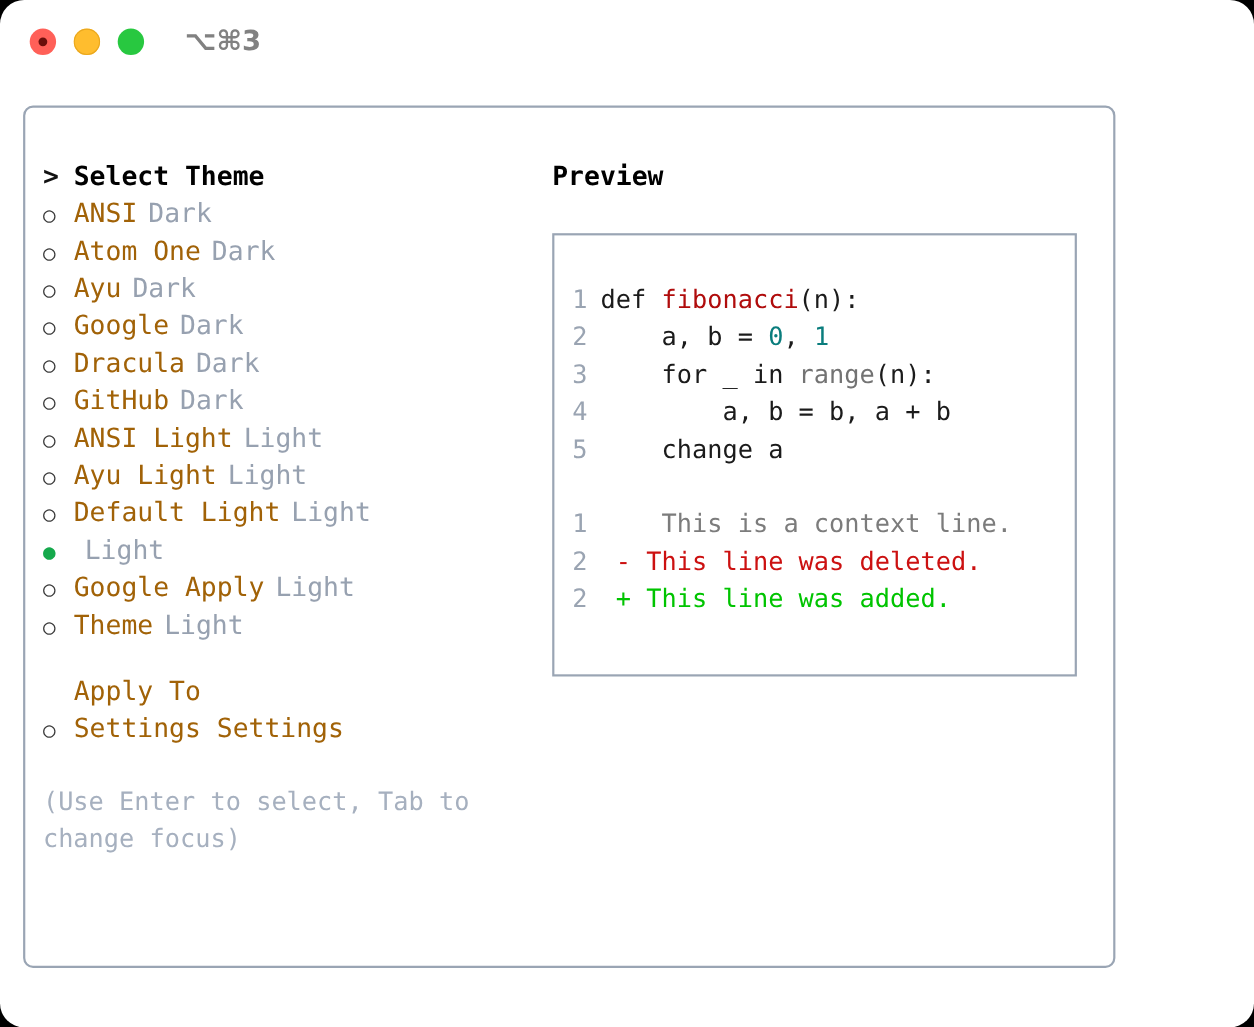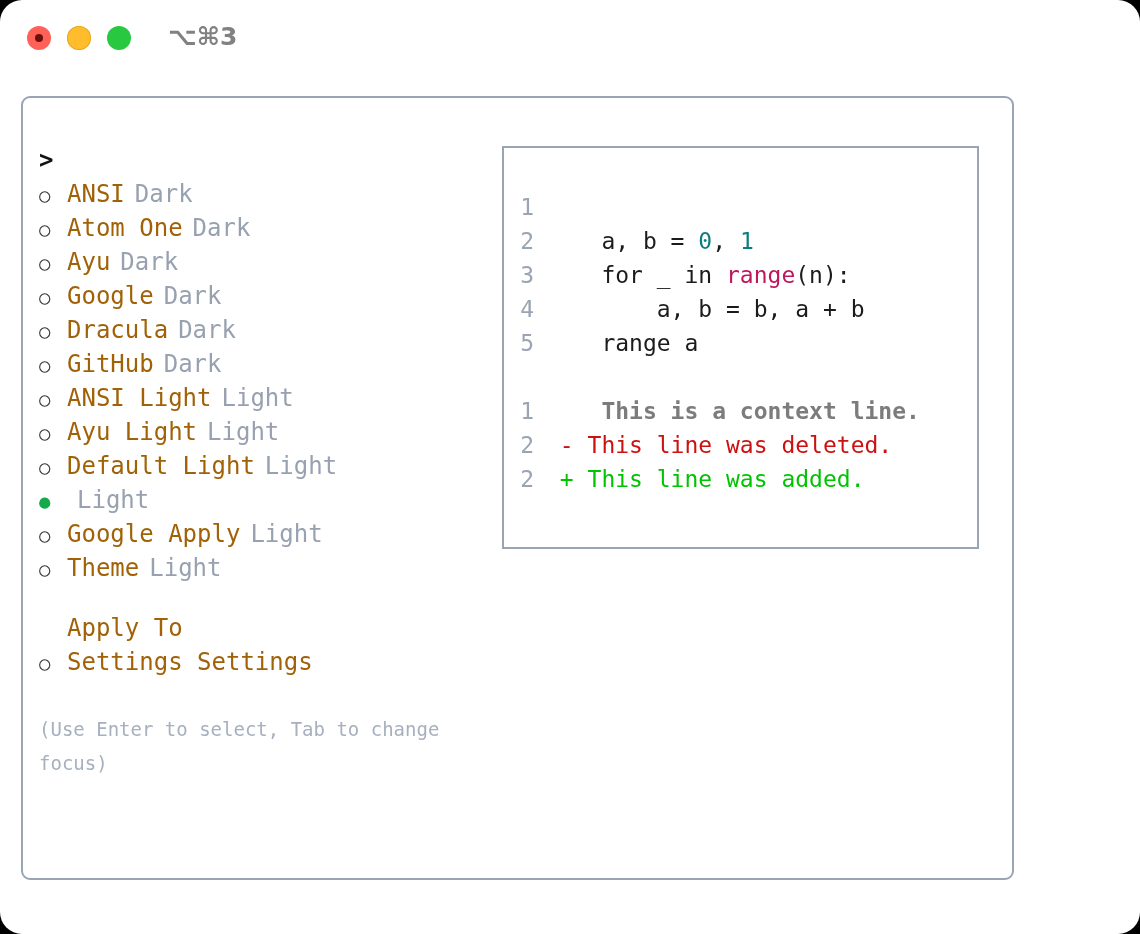--- a/index.html
+++ b/index.html
@@ -113,21 +113,21 @@
   .label.bold { font-weight: bold; color: #000000; }
   .label.selected { color: #15a94c; }
   .tag {
     color: #97a1b0;
     margin-left: 10px;
   }
   .spacer-md { height: 26px; }
 
   .hint {
     margin-top: 30px;
-    font-size: 19px;
+    font-size: 23px;
     line-height: 34px;
     color: #a6b0bf;
     width: 420px;
   }
 
   
   .right-col {
     position: absolute;
     left: 479px; top: 48px;
     width: 490px;
@@ -159,25 +159,25 @@
     text-align: right;
     color: #9aa4b2;
     padding-right: 12px;
     box-sizing: border-box;
   }
   .code-text { color: #1b1b1b; }
 
   .tok-def     { color: #1b1b1b; }
   .tok-fn      { color: #b00c0c; }
   .tok-num     { color: #0a7d7d; }
-  .tok-builtin { color: #be185d; text-align: center; }
+  .tok-builtin { color: #737373; text-align: center; }
   .tok-plain   { color: #1b1b1b; }
 
   .diff-gap { height: 34px; }
-  .diff-context { color: #7c7c7c; font-weight: bold; }
+  .diff-context { color: #7c7c7c; }
   .diff-del     { color: #cc1111; }
   .diff-add     { color: #00c400; }
 </style>
 </head>
 <body>
 
 <div class="window">
 
   <div class="titlebar">
     <div class="lights">
@@ -187,20 +187,21 @@
     </div>
     <div class="shortcut">⌥⌘3</div>
   </div>
 
   <div class="panel">
 
     <div class="left-col">
 
       <div class="row">
         <span class="marker head arrow"></span>
+        <span class="label bold">Select Theme</span>
       </div>
 
       <div id="theme-items">
           <div class="row"><span class="marker bullet-empty"></span><span class="label">ANSI</span><span class="tag">Dark</span></div>
           <div class="row"><span class="marker bullet-empty"></span><span class="label">Atom One</span><span class="tag">Dark</span></div>
           <div class="row"><span class="marker bullet-empty"></span><span class="label">Ayu</span><span class="tag">Dark</span></div>
           <div class="row"><span class="marker bullet-empty"></span><span class="label">Google</span><span class="tag">Dark</span></div>
           <div class="row"><span class="marker bullet-empty"></span><span class="label">Dracula</span><span class="tag">Dark</span></div>
           <div class="row"><span class="marker bullet-empty"></span><span class="label">GitHub</span><span class="tag">Dark</span></div>
           <div class="row"><span class="marker bullet-empty"></span><span class="label">ANSI Light</span><span class="tag">Light</span></div>
@@ -219,28 +220,29 @@
       </div>
 
       <div id="apply-options">
           <div class="row"><span class="marker bullet-empty"></span><span class="label">Settings Settings</span></div>
         </div>
 
       <div class="hint">(Use Enter to select, Tab to change focus)</div>
     </div>
 
     <div class="right-col">
+      <div class="preview-title">Preview</div>
 
       <div class="preview-box">
         <div id="code-block">
-            <div class="code-line"><span class="lineno">1</span></div>
+            <div class="code-line"><span class="lineno">1</span><span class="code-text"><span class="tok-def">def </span><span class="tok-fn">fibonacci</span><span class="tok-plain">(n):</span></span></div>
             <div class="code-line"><span class="lineno">2</span><span class="code-text"><span class="tok-plain">    a, b = </span><span class="tok-num">0</span><span class="tok-plain">, </span><span class="tok-num">1</span></span></div>
             <div class="code-line"><span class="lineno">3</span><span class="code-text"><span class="tok-plain">    for _ in </span><span class="tok-builtin">range</span><span class="tok-plain">(n):</span></span></div>
             <div class="code-line"><span class="lineno">4</span><span class="code-text"><span class="tok-plain">        a, b = b, a + b</span></span></div>
-            <div class="code-line"><span class="lineno">5</span><span class="code-text"><span class="tok-plain">    range a</span></span></div>
+            <div class="code-line"><span class="lineno">5</span><span class="code-text"><span class="tok-plain">    change a</span></span></div>
           </div>
         <div class="diff-gap"></div>
         <div id="diff-block">
             <div class="code-line"><span class="lineno">1</span><span class="diff-context">    This is a context line.</span></div>
             <div class="code-line"><span class="lineno">2</span><span class="diff-del"> - This line was deleted.</span></div>
             <div class="code-line"><span class="lineno">2</span><span class="diff-add"> + This line was added.</span></div>
           </div>
       </div>
     </div>
 

